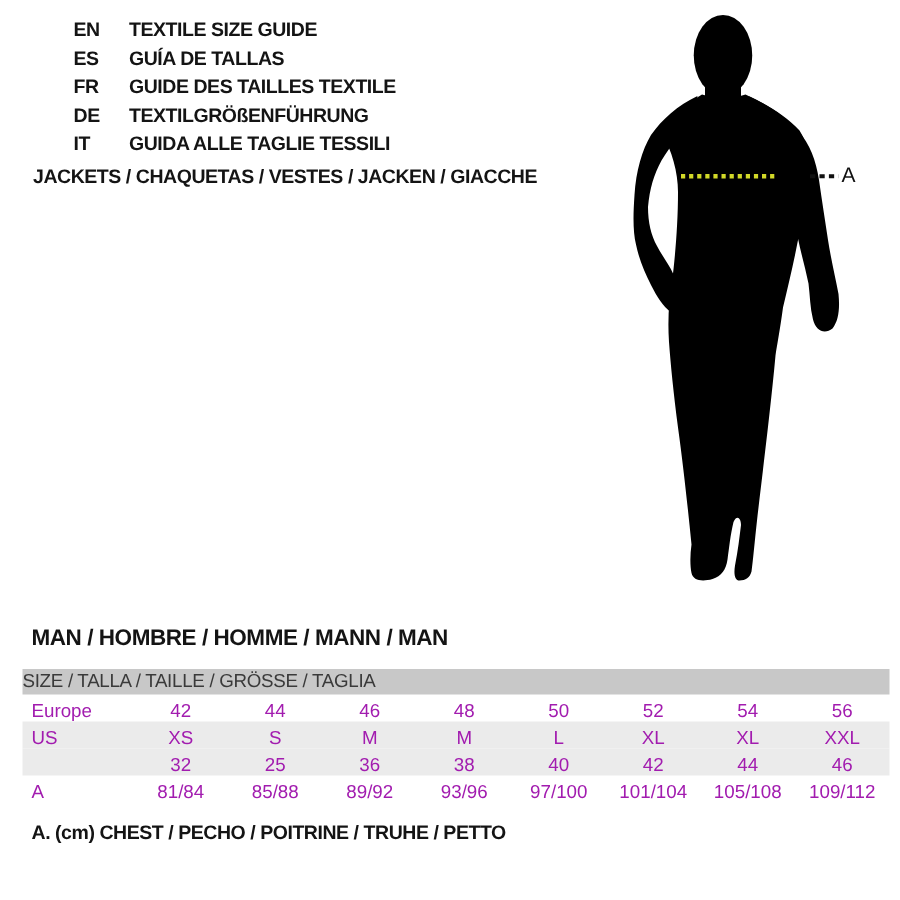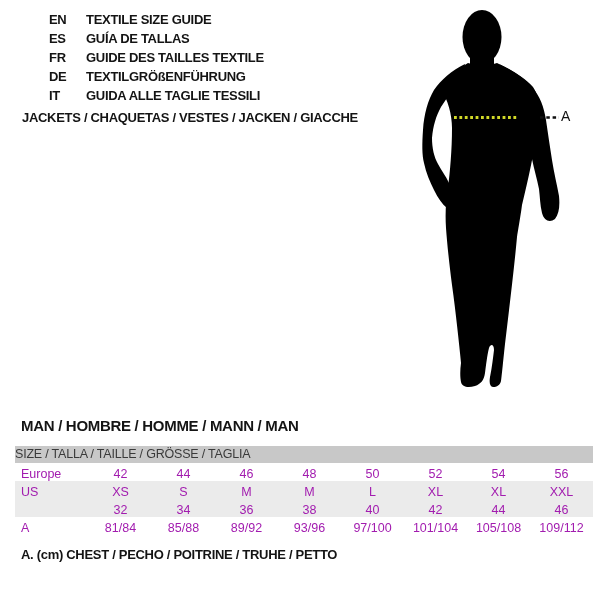--- a/index.html
+++ b/index.html
@@ -171,21 +171,21 @@
     <span class="cell">M</span>
     <span class="cell">L</span>
     <span class="cell">XL</span>
     <span class="cell">XL</span>
     <span class="cell">XXL</span>
   </div>
 
   <div class="table-row striped" style="background: rgb(235, 235, 235);">
     <span class="row-label"></span>
     <span class="cell">32</span>
-    <span class="cell">34</span>
+    <span class="cell">25</span>
     <span class="cell">36</span>
     <span class="cell">38</span>
     <span class="cell">40</span>
     <span class="cell">42</span>
     <span class="cell">44</span>
     <span class="cell">46</span>
   </div>
 
   <div class="table-row">
     <span class="row-label">A</span>

